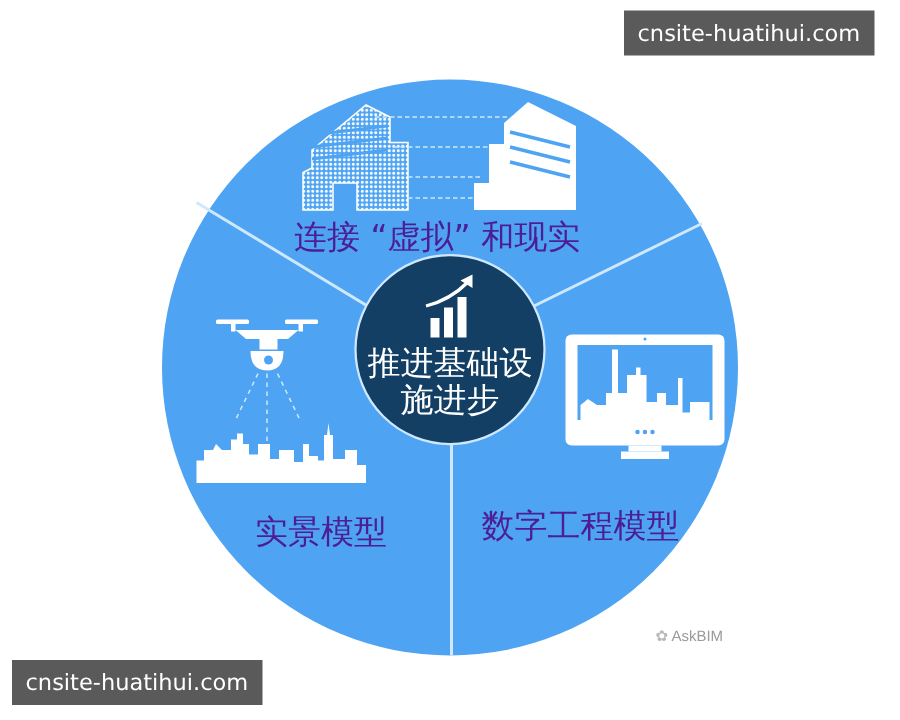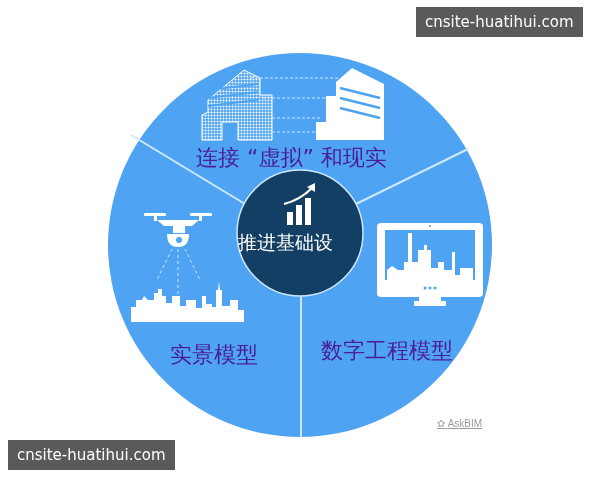--- a/index.html
+++ b/index.html
@@ -1,23 +1,23 @@
 <!DOCTYPE html>
 <html><head>
 <meta charset="utf-8">
 <style>
   html, body { margin:0; padding:0; }
   body { width:600px; height:480px; background:#ffffff; position:relative; overflow:hidden;
          font-family: "DejaVu Sans", sans-serif; }
   svg.main { position:absolute; left:0; top:0; }
   .label { position:absolute; color:#4c1d95; font-size:22px; white-space:nowrap; letter-spacing:0px; }
-  .center-text { position:absolute; color:#ffffff; font-size:19px; line-height:25px; }
+  .center-text { position:absolute; color:#ffffff; font-size:22px; text-align:center; line-height:25px; }
   .wm { position:absolute; background:#5a5a5a; color:#ffffff; font-family:"DejaVu Sans", sans-serif;
         font-size:15px; padding:0 9px; height:30px; line-height:30px; }
-  .askbim { position:absolute; color:#9a9a9a; font-size:10px; font-family:"Liberation Sans", sans-serif;text-decoration:underline; }
+  .askbim { position:absolute; color:#9a9a9a; font-size:10px; font-family:"Liberation Sans", sans-serif; }
 </style>
 </head>
 <body>
 
 <svg class="main" width="600" height="480" viewBox="0 0 600 480">
 
   <circle cx="300" cy="245" r="192" fill="#4ea4f2"></circle>
 
   <g stroke="#cfe8ff" stroke-width="2">
     <line x1="245" y1="204" x2="131" y2="135"></line>
@@ -96,20 +96,21 @@
     <path fill="#ffffff" d="M387 280 L387 270 L392 266 L398 270 L404 270 L404 262 L408 262 L408 233 L412 233 L412 262 L418 262 L418 250 L424 250 L424 245 L427 245 L427 250 L431 250 L431 268 L438 268 L438 262 L444 262 L444 270 L452 270 L452 252 L455 252 L455 275 L460 275 L460 268 L473 268 L473 280 Z"></path>
   </g>
 </svg>
 
 <div class="label" style="left:196px; top:143px;">连接 “虚拟” 和现实</div>
 <div class="label" style="left:170px; top:340px;">实景模型</div>
 <div class="label" style="left:321px; top:336px;">数字工程模型</div>
 
 <div class="center-text" style="left:238px; top:230px; width:124px;">
   <div>推进基础设</div>
+  <div>施进步</div>
 </div>
 
 <div class="askbim" style="left:437px; top:418px;">
   <span style="color:#b8b8b8;">✿</span>
   <span>AskBIM</span>
 </div>
 
 <div class="wm" style="left:416px; top:7px;">cnsite-huatihui.com</div>
 <div class="wm" style="left:8px; top:440px;">cnsite-huatihui.com</div>
 

